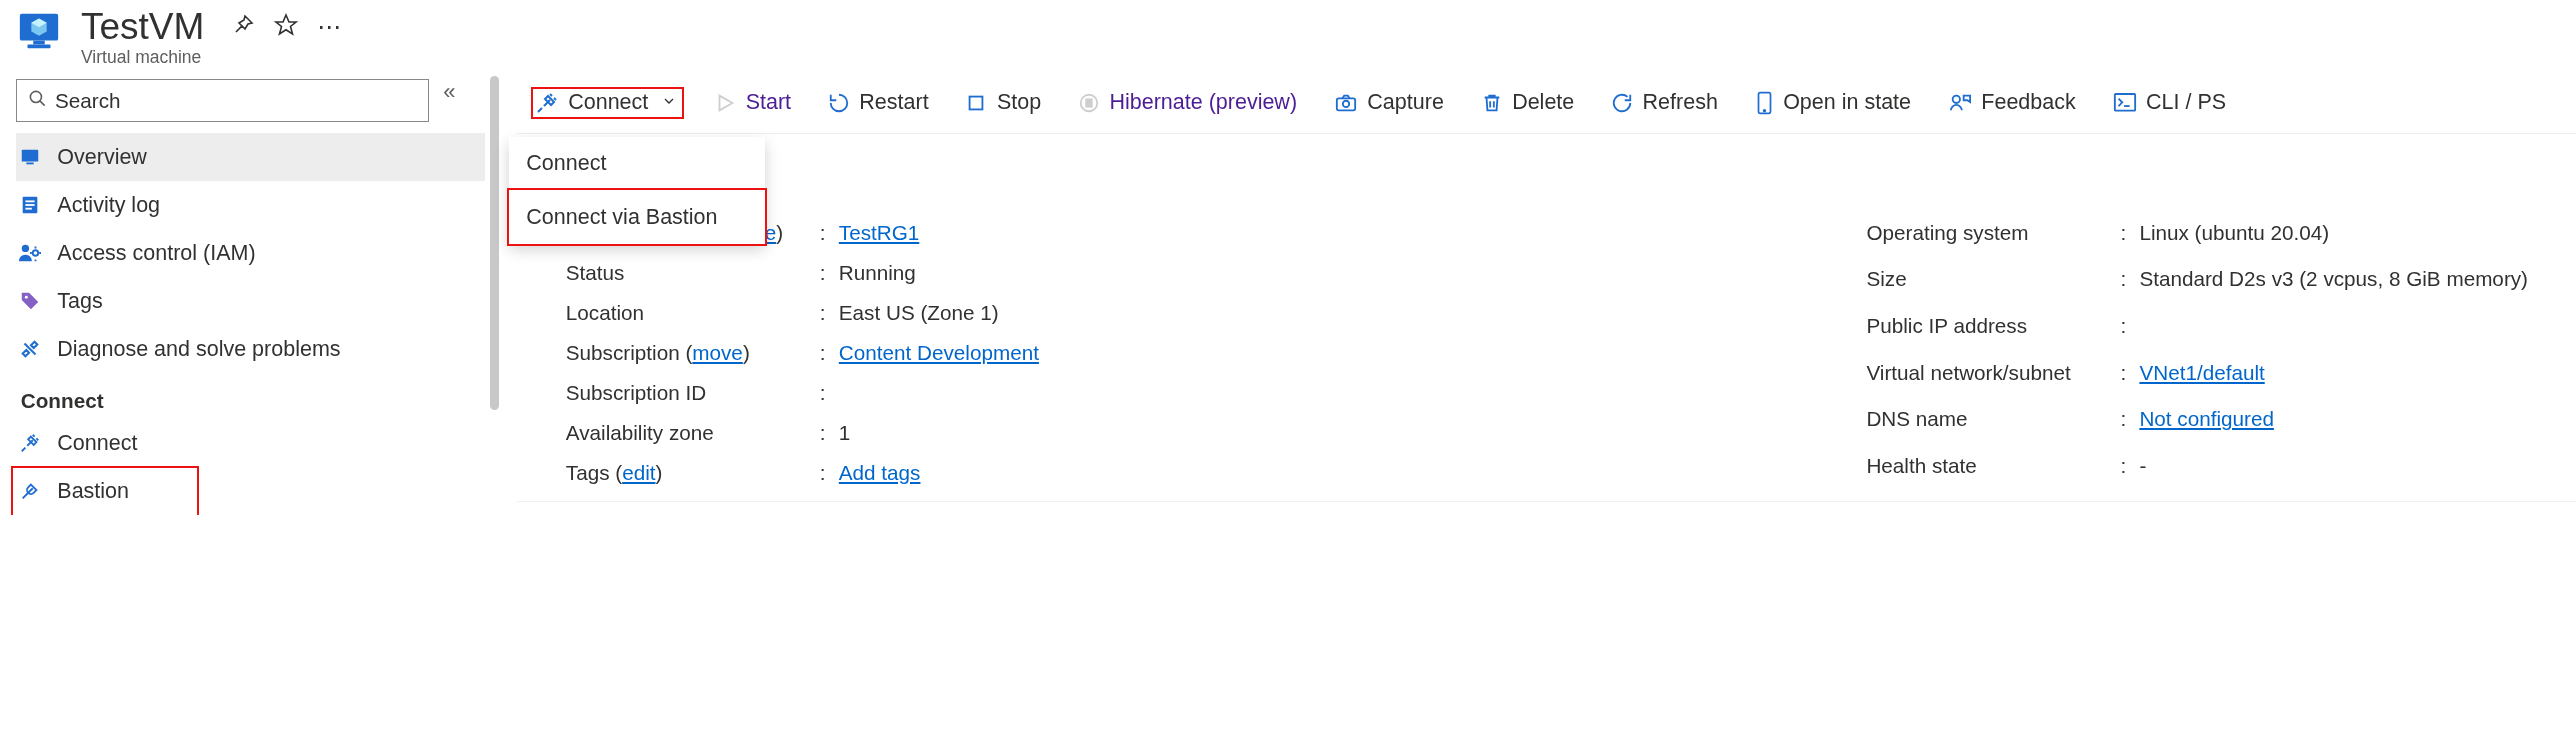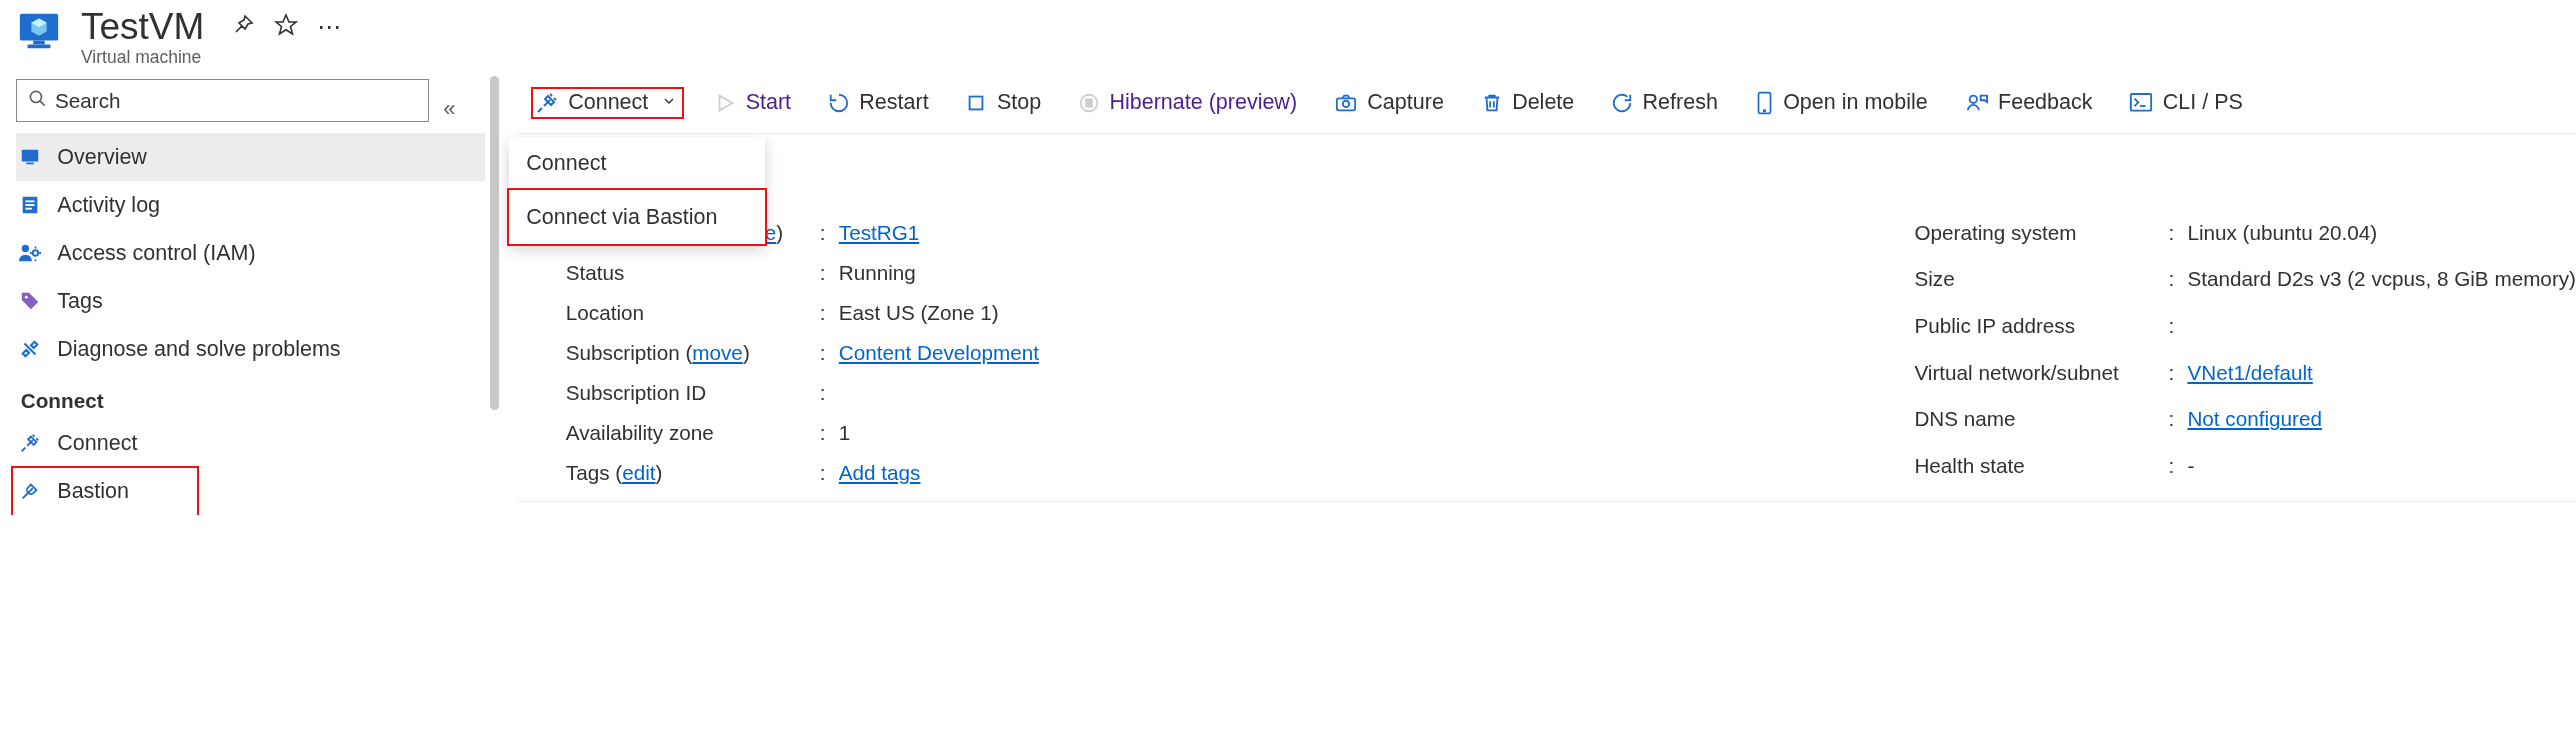--- a/index.html
+++ b/index.html
@@ -27,21 +27,21 @@
     .header-subtitle { font-size: 17.5px; color: #605e5c; margin-top: 0px; }
     .header-actions { display:flex; align-items:flex-start; gap: 19px; margin-top:4.8px; margin-left:8px;}
     .ico { display:inline-flex; }
 
     .body-row { display: flex; align-items: flex-start; }
 
     .sidebar {
       width: 485px;
       padding: 0 0 0 16px;
     }
-    .search-row { display:flex; align-items:flex-end; gap: 14.3px; margin-top: 6.4px; margin-bottom: 11px;}
+    .search-row { display:flex; align-items:flex-start; gap: 14.3px; margin-top: 6.4px; margin-bottom: 11px;}
     .search-box {
       flex:1;
       display:flex; align-items:center;
       border: 0.8px solid #8a8886;
       height: 43px;
       padding: 0 11px;
       gap: 8px;
       max-width: 413px;
     }
     .search-input {
@@ -343,21 +343,21 @@
         </span>
         <span>Refresh</span>
       </div>
       <div class="tb-item">
         <span class="tb-icon">
           <svg width="19" height="24" viewBox="0 0 20 28" fill="none" stroke="#1f6dd0" stroke-width="2">
               <rect x="3" y="2" width="14" height="24" rx="2"></rect>
               <circle cx="10" cy="23" r="1" fill="#1f6dd0"></circle>
             </svg>
         </span>
-        <span>Open in mobile</span>
+        <span>Open in state</span>
       </div>
       <div class="tb-item">
         <span class="tb-icon">
           <svg width="24" height="22" viewBox="0 0 26 24" fill="none" stroke="#1f6dd0" stroke-width="2">
               <circle cx="9" cy="8" r="4"></circle>
               <path d="M3 20c0-3 3-6 6-6s6 3 6 6"></path>
               <path d="M17 4h7v7l-3-2h-4z"></path>
             </svg>
         </span>
         <span>Feedback</span>
@@ -411,21 +411,21 @@
 
         <div class="ess-label">
           <span>Tags (</span><a class="link">edit</a><span>)</span>
         </div>
         <div class="ess-colon">:</div>
         <div class="ess-val"><a class="link">Add tags</a></div>
       </div>
 
       <div style="flex:1"></div>
 
-      <div class="ess-col right" style="">
+      <div class="ess-col right" style="margin-right:48px;">
         <div class="ess-label">Operating system</div>
         <div class="ess-colon">:</div>
         <div class="ess-val">Linux (ubuntu 20.04)</div>
 
         <div class="ess-label">Size</div>
         <div class="ess-colon">:</div>
         <div class="ess-val">Standard D2s v3 (2 vcpus, 8 GiB memory)</div>
 
         <div class="ess-label">Public IP address</div>
         <div class="ess-colon">:</div>

